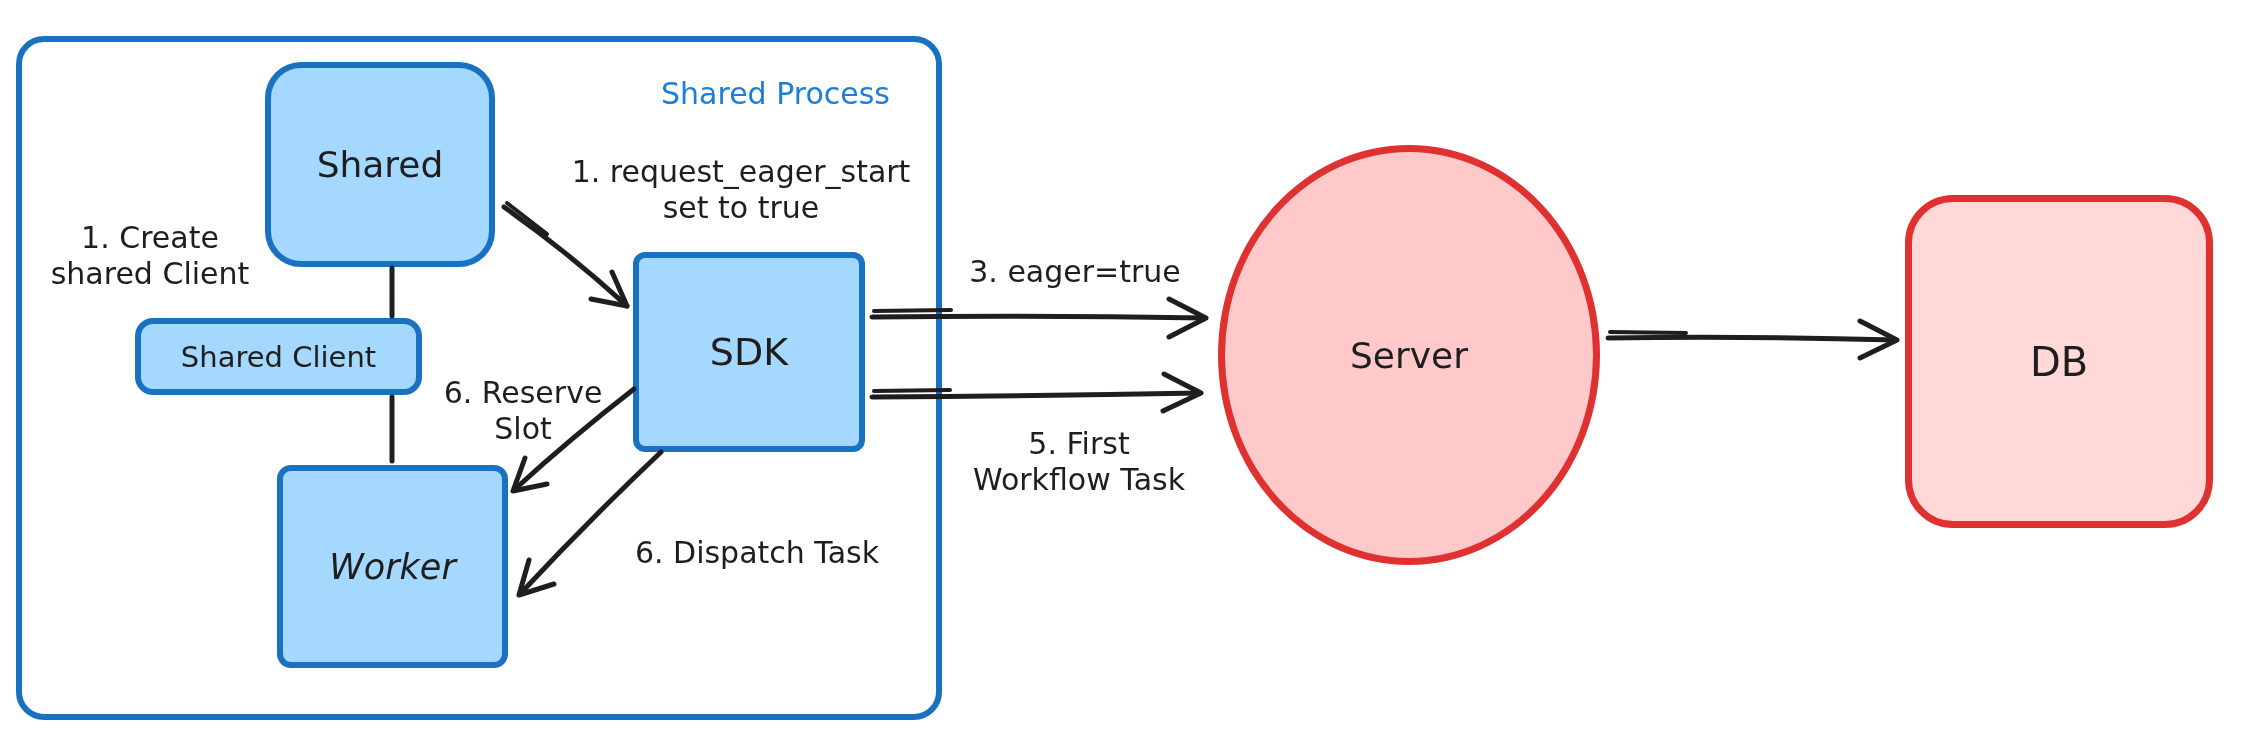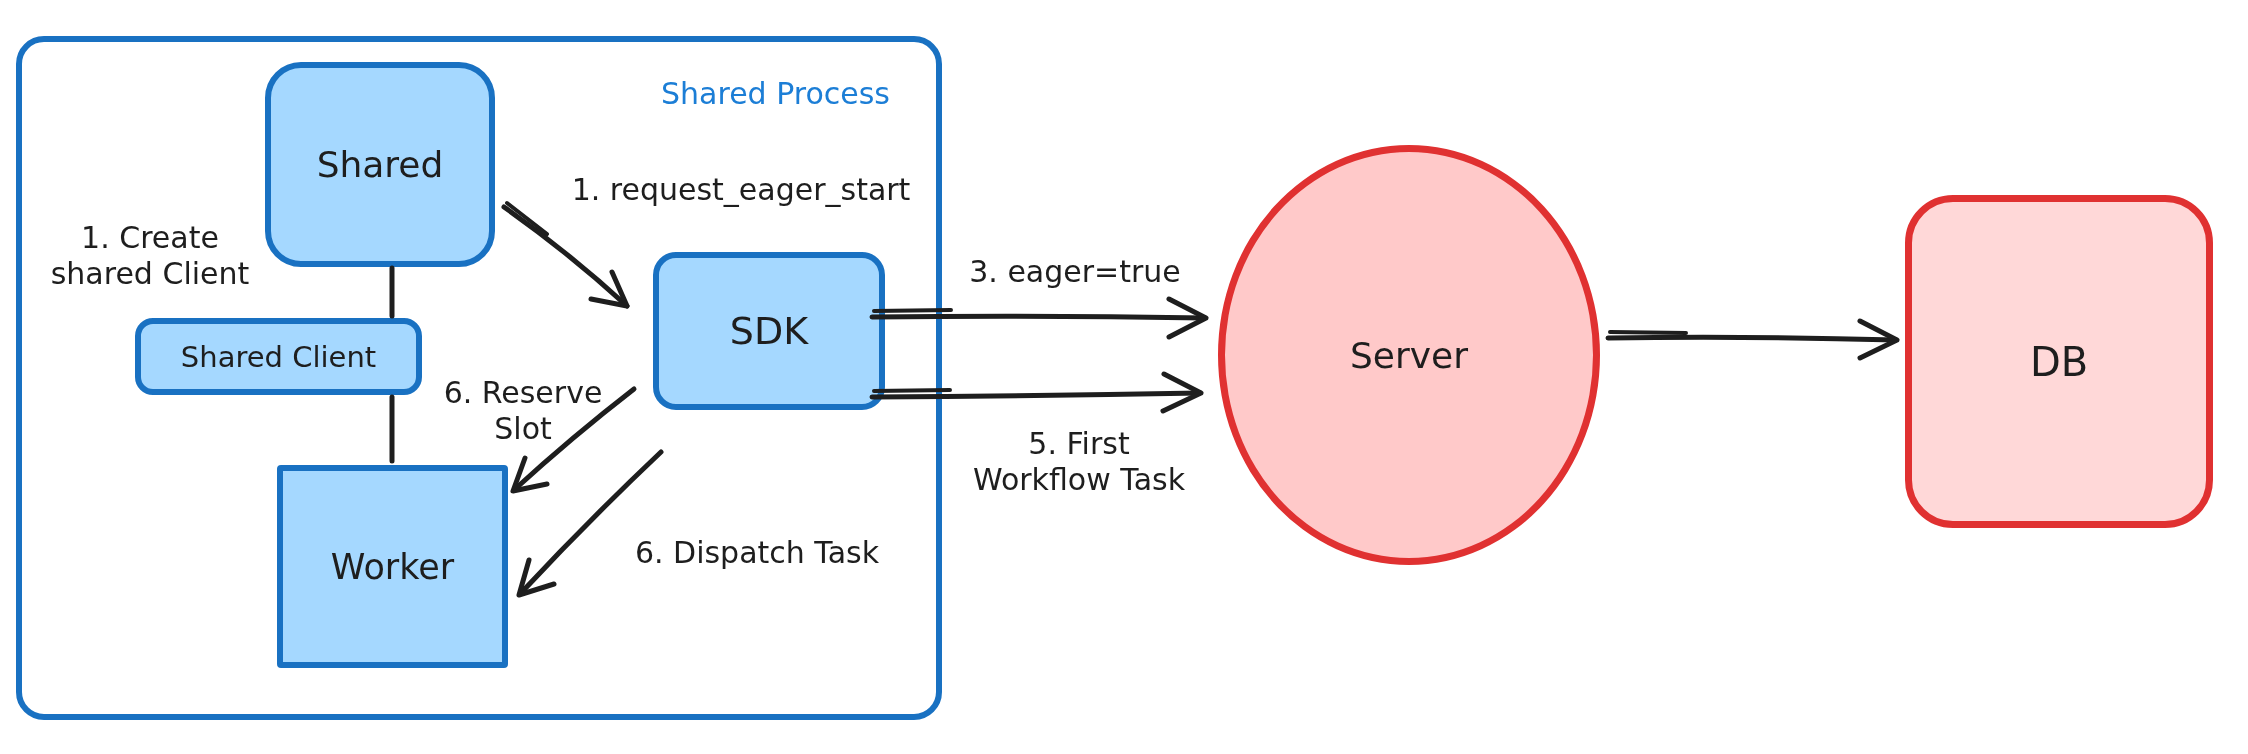--- a/index.html
+++ b/index.html
@@ -26,22 +26,22 @@
     border:6px solid var(--blue-stroke,#1971c2);
     border-radius:28px;background:transparent;
   }
   .group-label{
     position:absolute;top:34px;right:46px;
     font-size:30px;color:var(--label-blue,#1c7ed6);
     white-space:nowrap;
   }
   .box-starter{left:265px;top:62px;width:230px;height:205px;border-radius:36px;font-size:36px;}
   .box-shared-client{left:135px;top:318px;width:287px;height:77px;border-radius:18px;font-size:29px;}
-  .box-worker{left:277px;top:465px;width:231px;height:203px;border-radius:4px;font-size:35px;}
-  .box-sdk{left:633px;top:252px;width:232px;height:158px;border-radius:23px;font-size:38px;margin-left:20px;}
+  .box-worker{left:277px;top:465px;width:231px;height:203px;border-radius:14px;font-size:35px;font-style:italic;}
+  .box-sdk{left:633px;top:252px;width:232px;height:200px;border-radius:12px;font-size:38px;}
   .ellipse-server{
     left:1218px;top:145px;width:382px;height:420px;border-radius:50%;
     background:var(--server-fill,#ffc9c9);font-size:36px;
   }
   .box-db{
     left:1905px;top:195px;width:308px;height:333px;border-radius:48px;
     background:var(--db-fill,#ffd8d8);font-size:40px;
   }
   .note{
     position:absolute;transform:translate(-50%,-50%);
@@ -95,20 +95,21 @@
     <span>DB</span>
   </div>
 
   <div class="note note-create">
     <div>1. Create</div>
     <div>shared Client</div>
   </div>
 
   <div class="note note-request">
     <div>1. request_eager_start</div>
+    <div>set to true</div>
   </div>
 
   <div class="note note-reserve">
     <div>6. Reserve</div>
     <div>Slot</div>
   </div>
 
   <div class="note note-dispatch">
     <div>6. Dispatch Task</div>
   </div>

